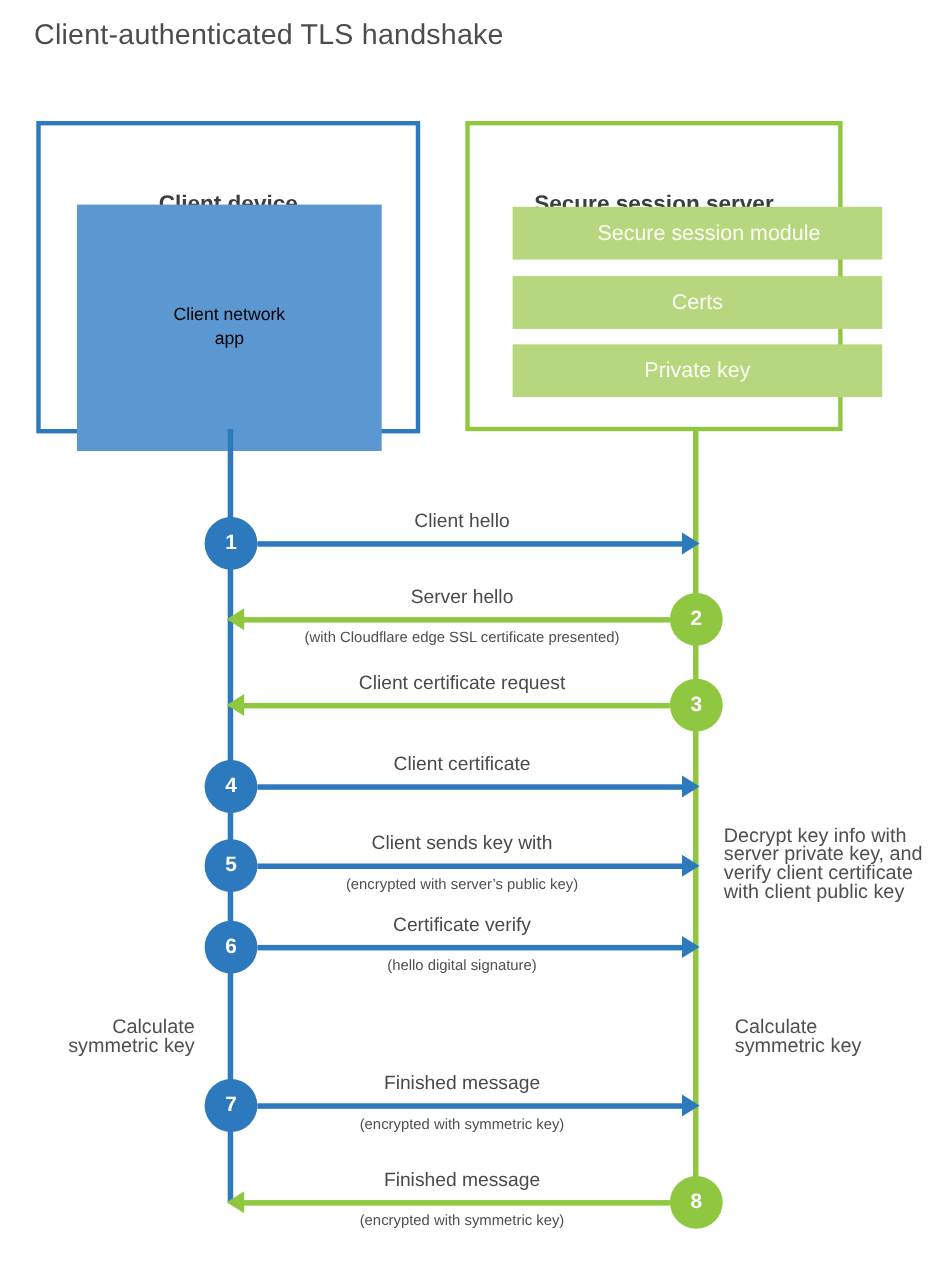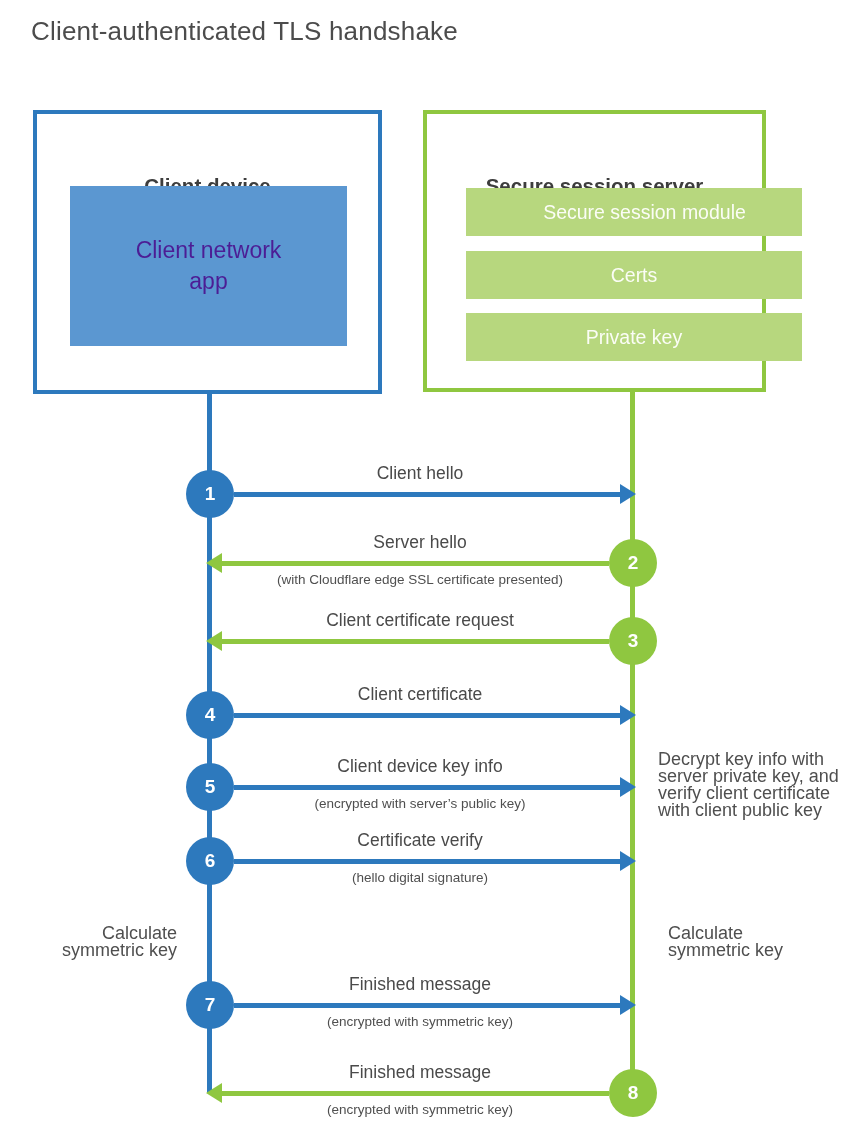--- a/index.html
+++ b/index.html
@@ -24,24 +24,24 @@
 
   
   .actor-box{position:absolute;top:110px;background:#fff;}
   .client-box{left:33px;width:349px;height:284px;border:4px solid var(--blue);}
   .server-box{left:423px;width:343px;height:282px;border:4px solid var(--green);}
   .actor-title{
     position:absolute;left:0;top:24px;width:100%;text-align:center;
     font-size:20.5px;font-weight:700;color:var(--ink-bold);margin-top:36px;
   }
   .client-module{
-    position:absolute;left:33px;top:72px;width:277px;height:160px;
-    background:var(--blue-fill);color:#4c1d95;
+    position:absolute;left:33px;top:72px;width:277px;height:224px;
+    background:var(--blue-fill);color:#000000;
     display:flex;align-items:center;justify-content:center;text-align:center;
-    font-size:23px;line-height:1.35;white-space:pre-line;
+    font-size:16px;line-height:1.35;white-space:pre-line;
   }
   .server-bar{
     position:absolute;left:39px;width:336px;height:48px;
     background:var(--green-fill);color:#fbfdf6;
     display:flex;align-items:center;justify-content:center;
     font-size:19.5px;
   }
   .bar-0{top:74px;padding-left:21px;} .bar-1{top:137px;} .bar-2{top:199px;}
 
   
@@ -139,21 +139,21 @@
     <div class="arrow-line"></div>
     <div class="arrow-head"></div>
     <div class="step-label">Client certificate</div>
     <div class="step-sublabel"></div>
     <div class="step-circle">4</div>
   </div>
 
   <div class="step-row blue dir-right" style="--cy:787px">
     <div class="arrow-line"></div>
     <div class="arrow-head"></div>
-    <div class="step-label">Client device key info</div>
+    <div class="step-label">Client sends key with</div>
     <div class="step-sublabel">(encrypted with server’s public key)</div>
     <div class="step-circle">5</div>
   </div>
 
   <div class="step-row blue dir-right" style="--cy:861px">
     <div class="arrow-line"></div>
     <div class="arrow-head"></div>
     <div class="step-label">Certificate verify</div>
     <div class="step-sublabel">(hello digital signature)</div>
     <div class="step-circle">6</div>

